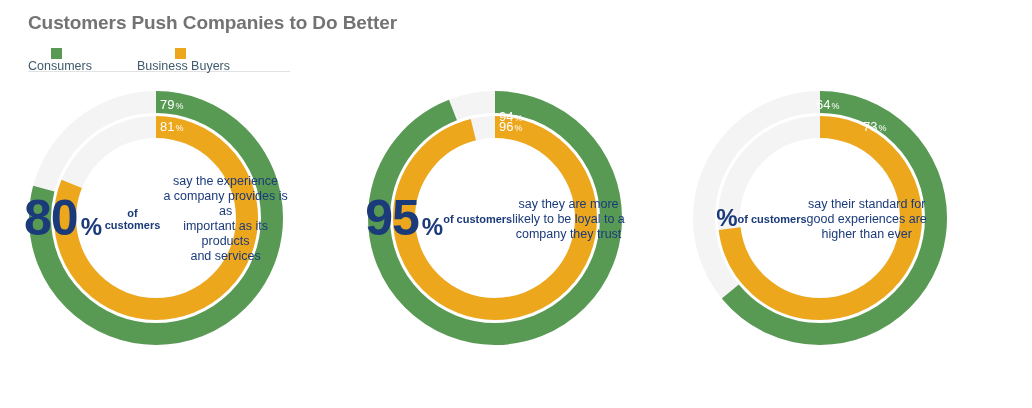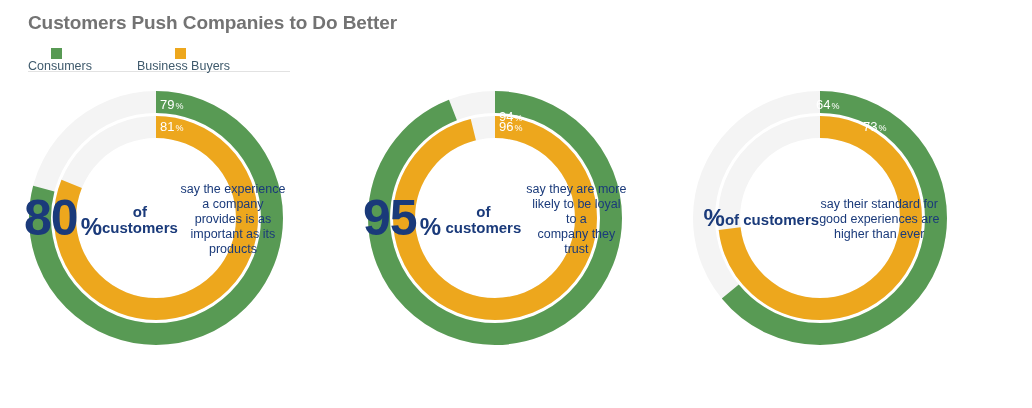--- a/index.html
+++ b/index.html
@@ -93,21 +93,21 @@
     font-size: 50px;
     font-weight: bold;
     letter-spacing: -1px;
   }
   .big-pct {
     font-size: 24px;
     font-weight: bold;
     margin-left: 3px;
   }
   .sub-head {
-    font-size: 15px;
+    font-size: 11px;
     font-weight: bold;
     color: #1a3a7a;
     margin-top: 4px;
     line-height: 1.05;
   }
   .sub-body {
     font-size: 12.5px;
     color: #1a3a7a;
     line-height: 1.2;
     margin-top: 2px;
@@ -164,20 +164,21 @@
     <div class="donut-center">
       <div class="big-line">
         <span class="big-num">80</span>
         <span class="big-pct">%</span>
       </div>
       <div class="sub-head">of customers</div>
       <div class="sub-body">
         <div>say the experience</div>
         <div>a company provides is as</div>
         <div>important as its products</div>
+        <div>and services</div>
       </div>
     </div>
   </div>
 
   <div class="donut" id="donut-1" style="left:363px;">
     <svg viewBox="0 0 264 264">
       <circle class="track-outer" cx="132" cy="132" r="116" fill="none" stroke-width="22" stroke="#f4f4f4"></circle>
       <circle class="track-inner" cx="132" cy="132" r="91" fill="none" stroke-width="22" stroke="#f4f4f4"></circle>
       <circle class="arc-outer" cx="132" cy="132" r="116" fill="none" stroke-width="22" transform="rotate(-90 132 132)" stroke-dasharray="685.118525894862 43.730969737969986" stroke-linecap="butt" stroke="#589a54"></circle>
       <circle class="arc-inner" cx="132" cy="132" r="91" fill="none" stroke-width="22" transform="rotate(-90 132 132)" stroke-dasharray="548.8990684352086 22.87079451813372" stroke-linecap="butt" stroke="#eda71d"></circle>

